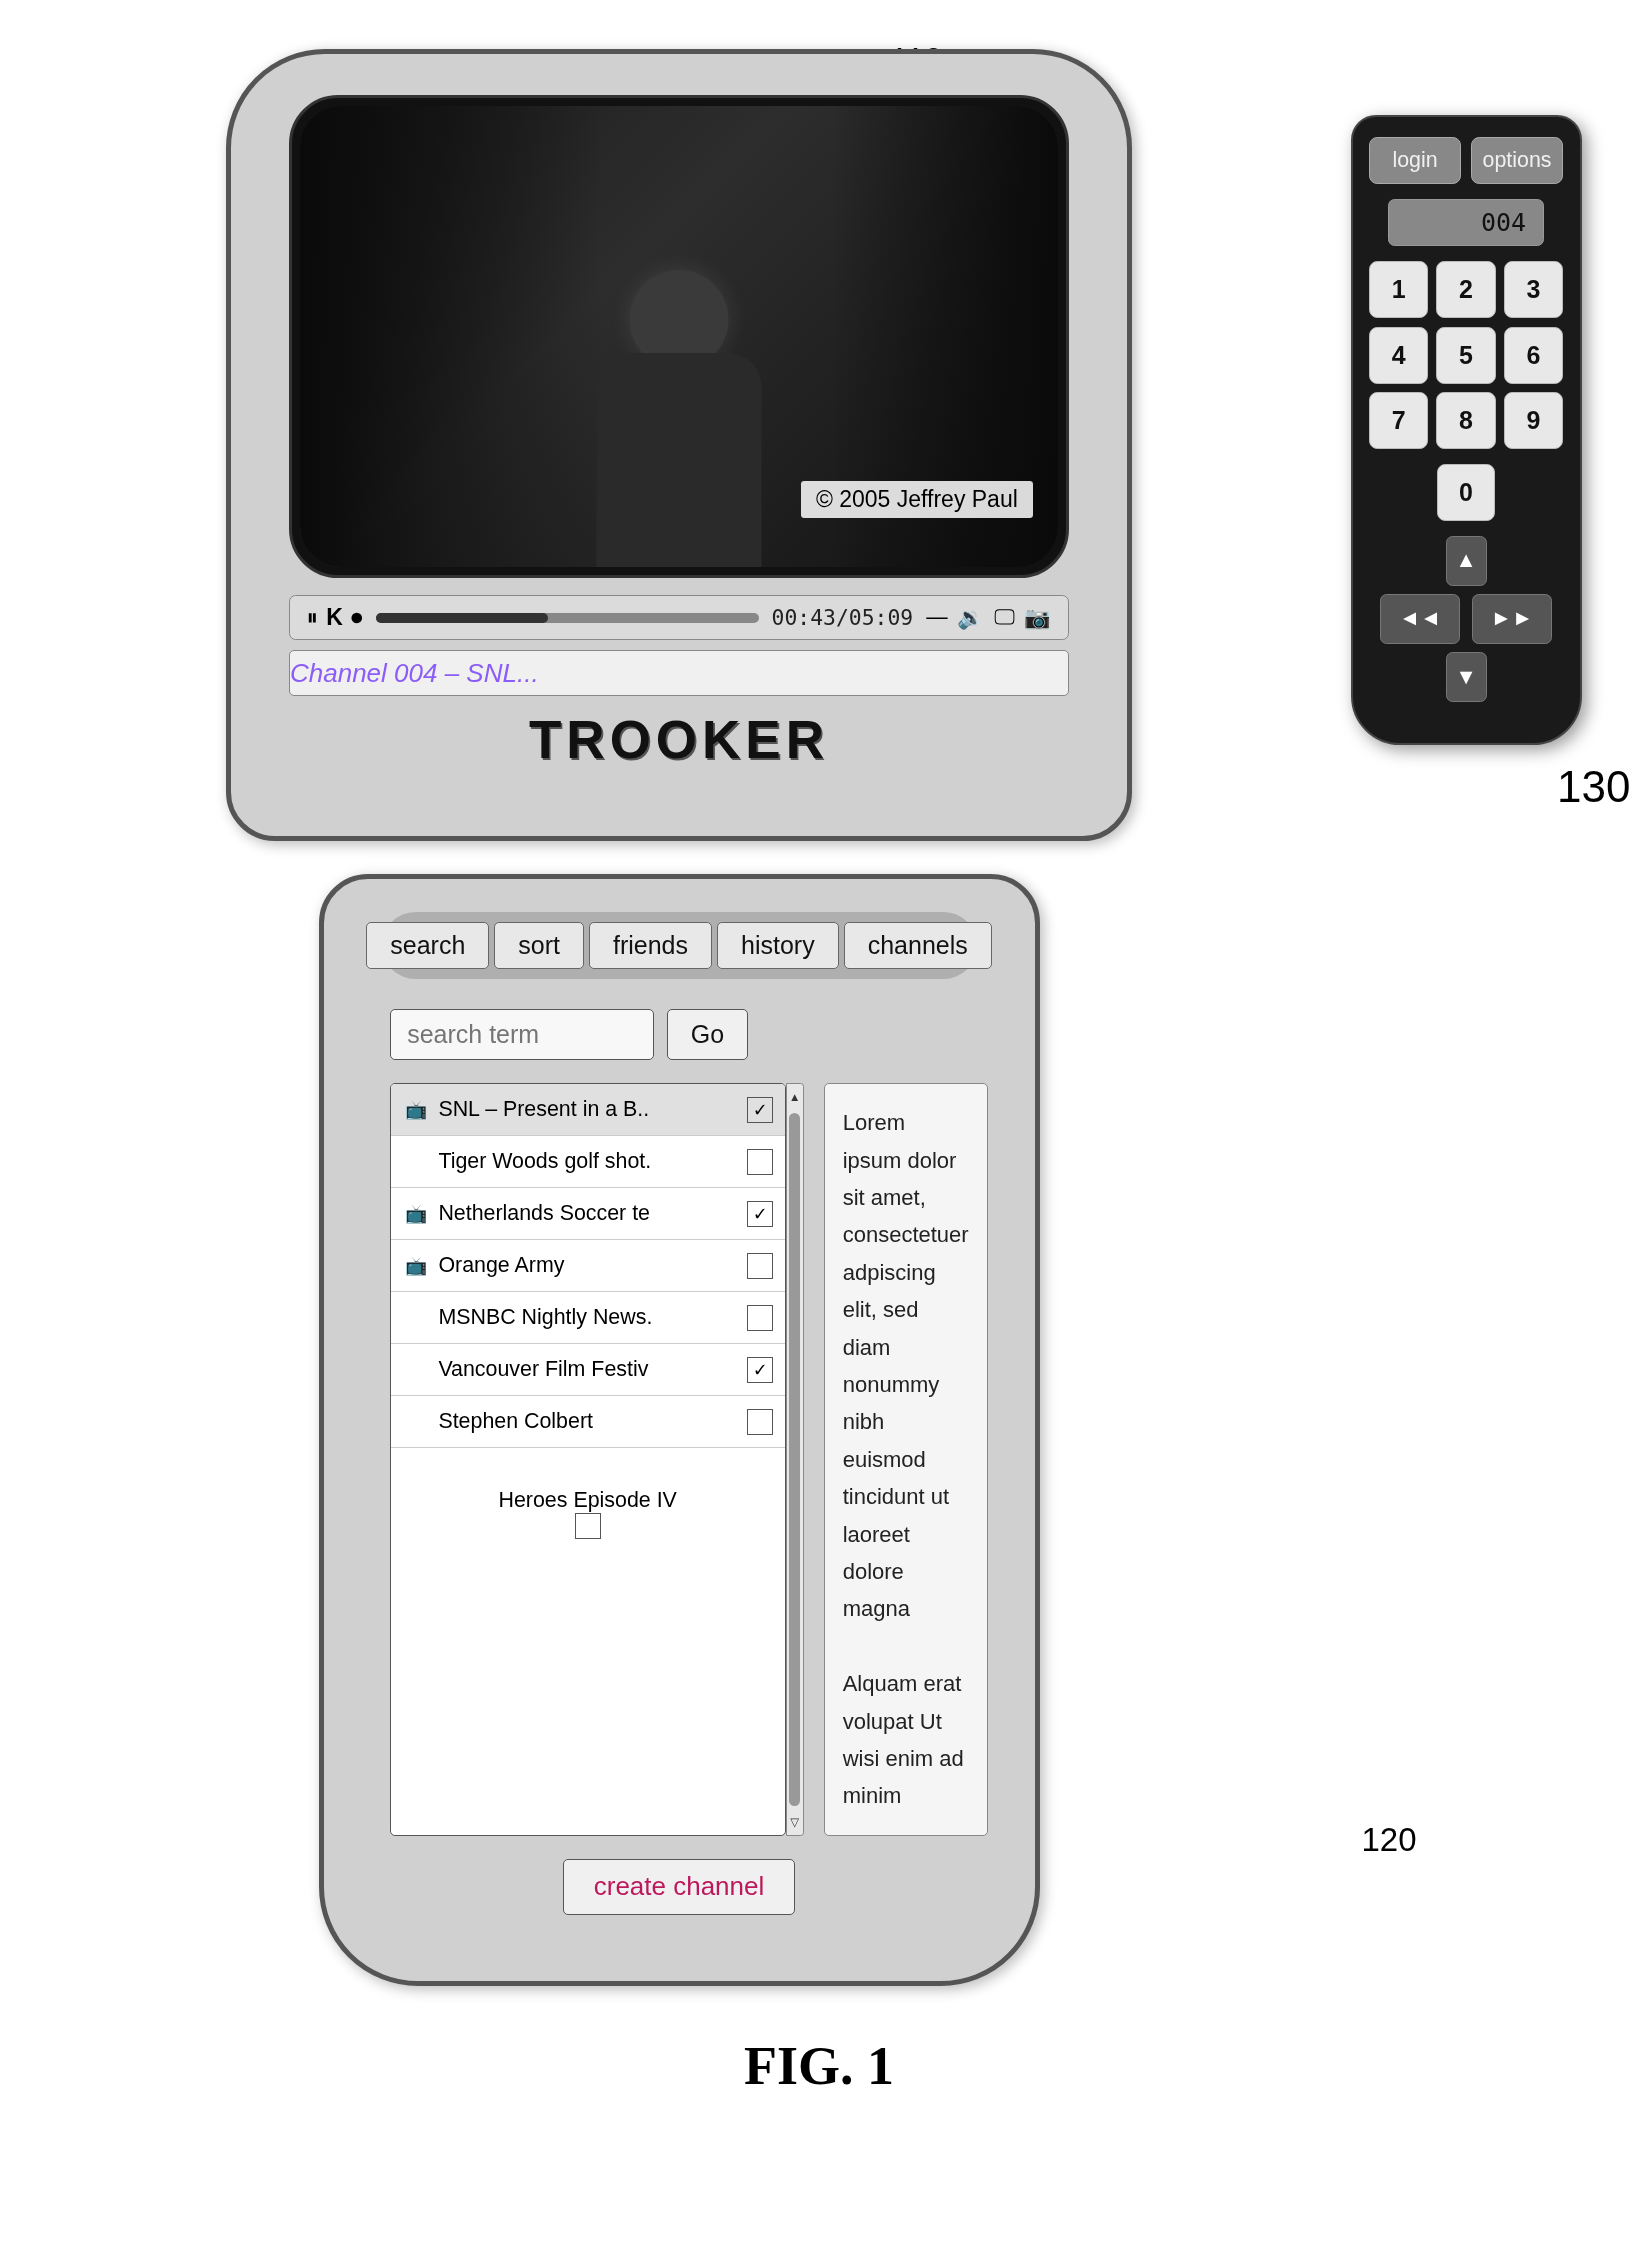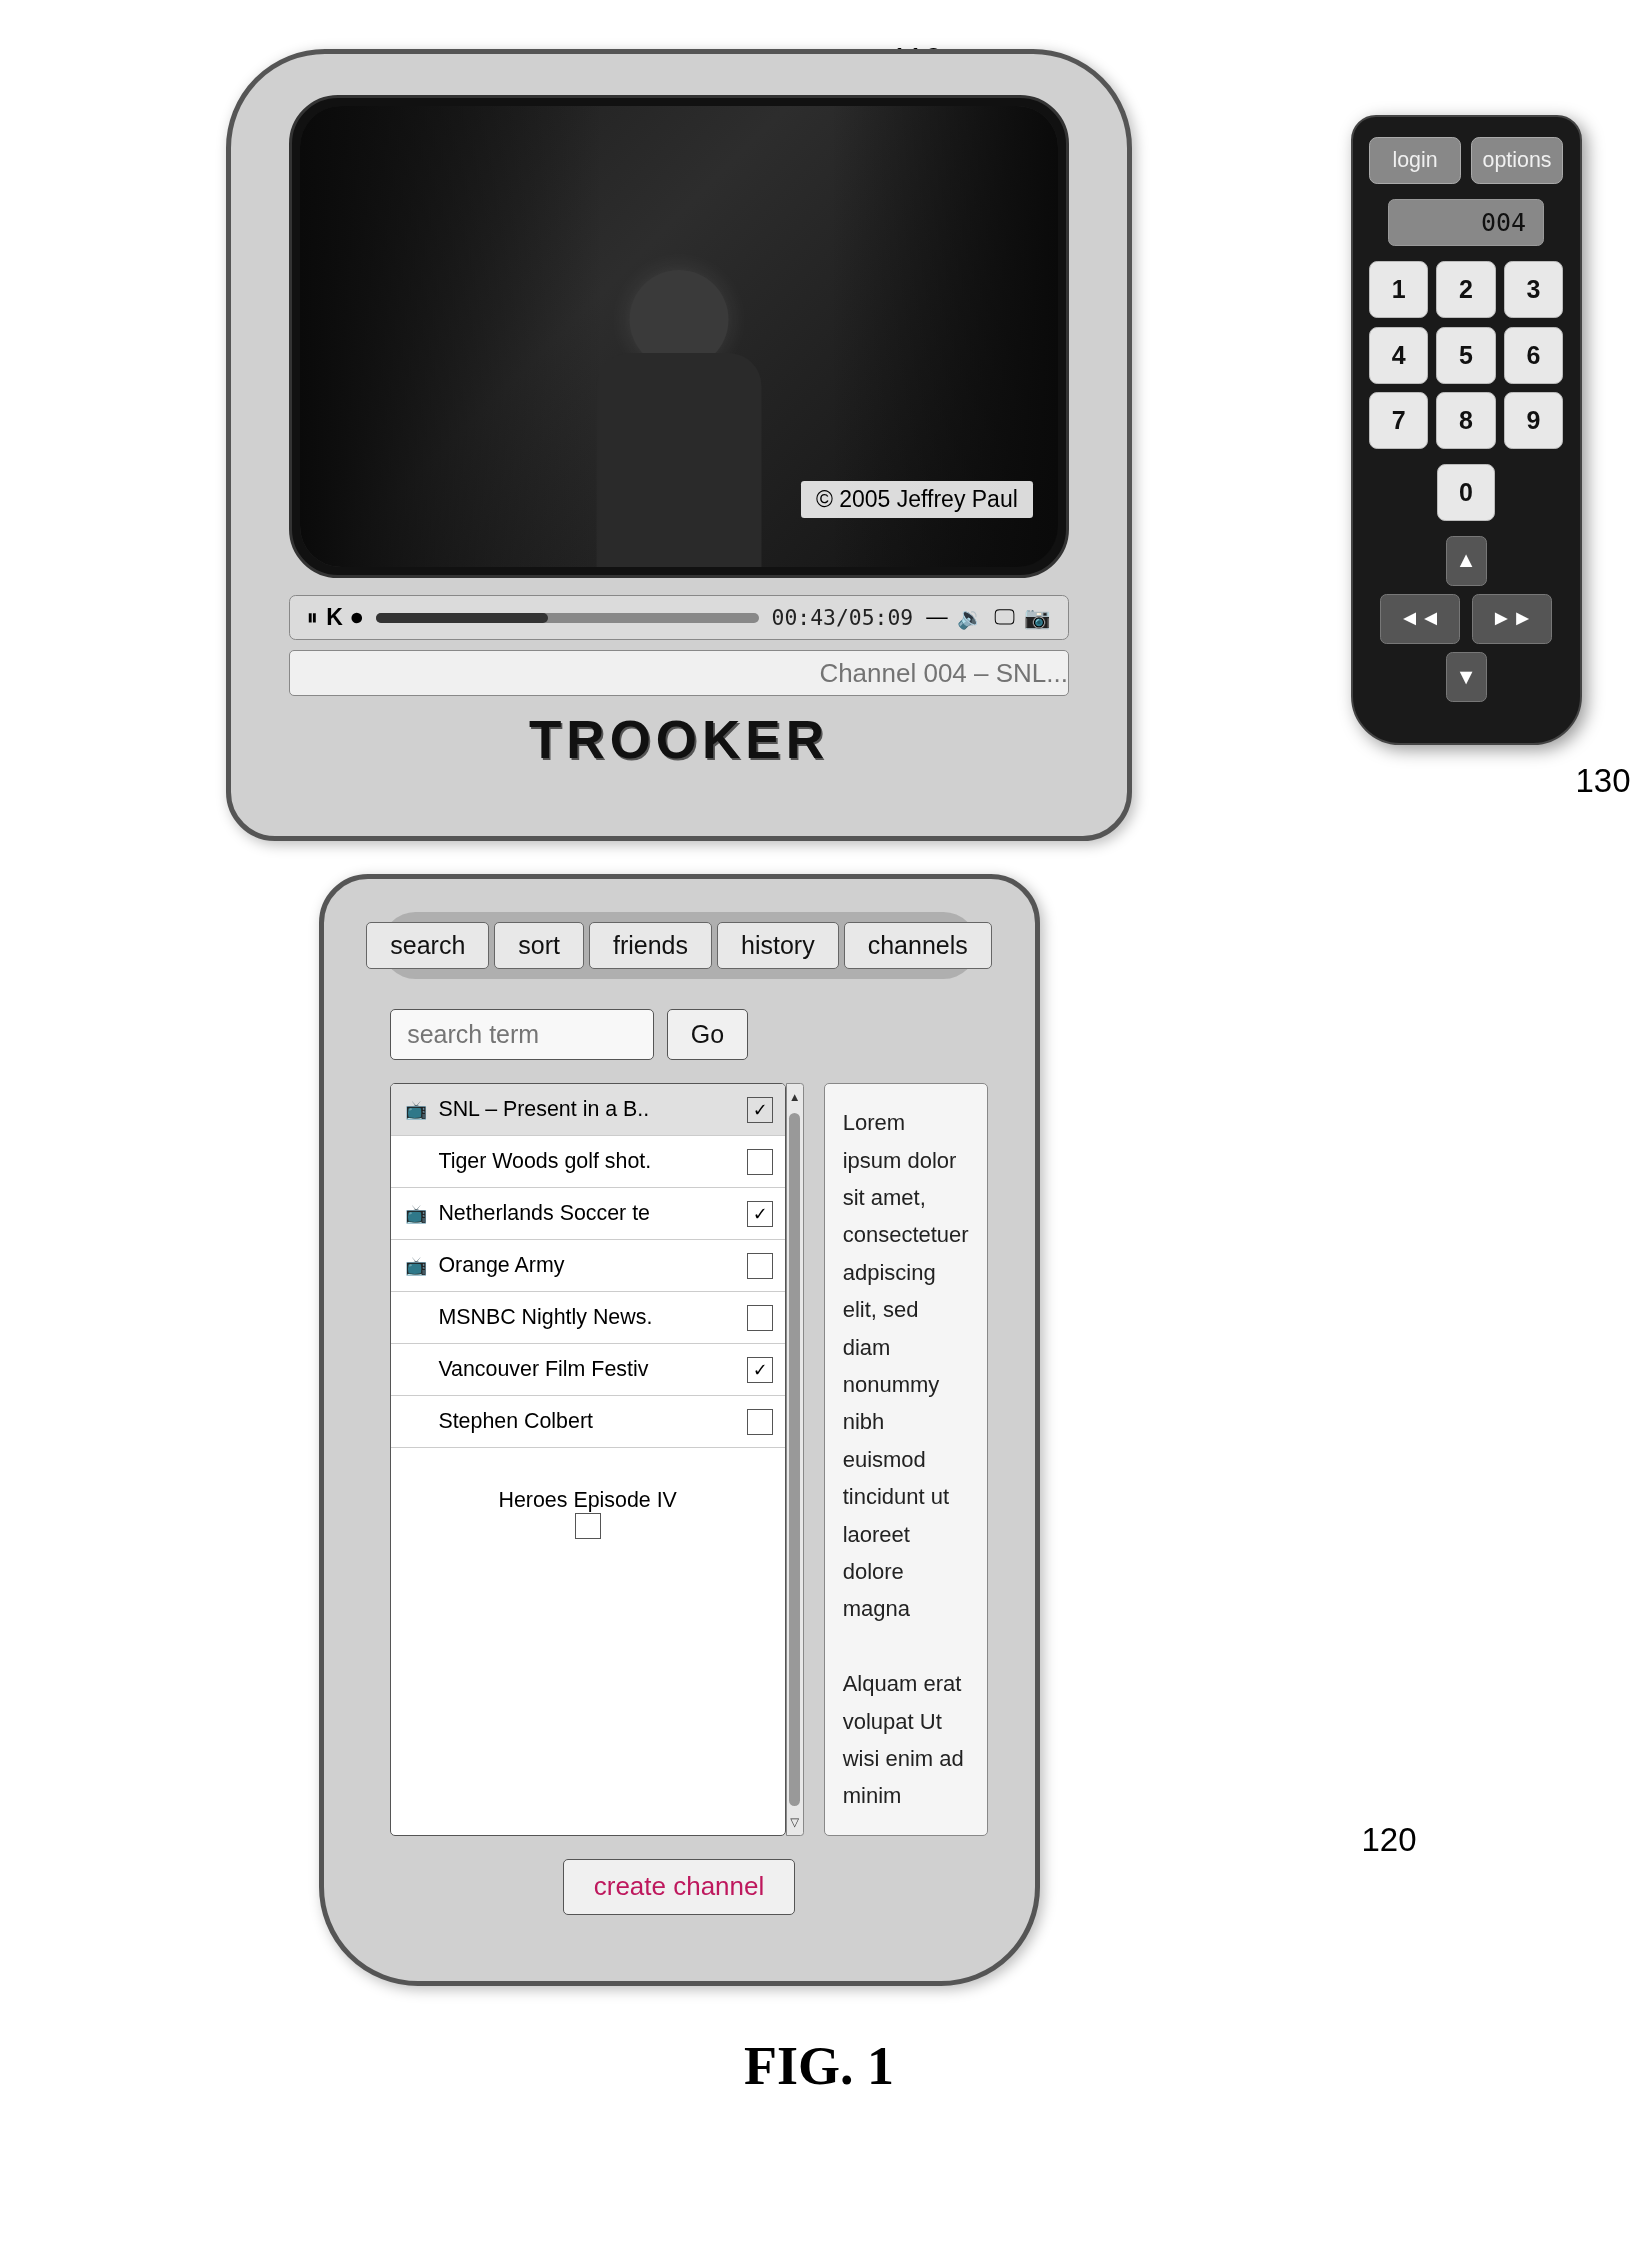--- a/index.html
+++ b/index.html
@@ -187,25 +187,26 @@
       align-items: center;
       gap: 10px;
       font-size: 21.4px;
     }
 
     
     .channel-bar {
       background: #f0f0f0;
       border: 1.6px solid #888;
       border-radius: 5px;
-      text-align: right;
+      text-align: left;
       padding: 6.6px 0;
       font-size: 26px;
-      color: #737373;
+      color: #8b5cf6;
       margin-bottom: 13px;
+      font-style: italic;
     }
 
     
     .trooker-title {
       text-align: center;
       font-size: 53px;
       font-weight: 900;
       font-family: Impact, Arial Black, sans-serif;
       letter-spacing: 5px;
       color: #111;
@@ -726,21 +727,21 @@
           <div class="remote-nav-btn" style="width: 41px; white-space: pre-line;">▲</div>
           <div style="display:flex;gap:11.5px;">
             <div class="remote-nav-btn" style="white-space: pre-line;">◄◄</div>
             <div class="remote-nav-btn" style="white-space: pre-line;">►►</div>
           </div>
           <div class="remote-nav-btn" style="width: 41px; white-space: pre-line;">▼</div>
         </div>
 
       </div>
 
-      <div style="font-size: 33px; margin-top: 16.5px; margin-right: -49px; align-self: flex-end; white-space: pre-line;">130</div>
+      <div style="font-size: 44px; margin-top: 16.5px; margin-right: -49px; align-self: flex-end; white-space: pre-line;">130</div>
 
     </div>
 
   </div>
 
   <div style="position:relative;width:100%;max-width:1525px;">
     <div style="position: absolute; right: 165px; top: -165px; font-size: 33px; white-space: pre-line;">120</div>
   </div>
 
   <div class="fig-label" style="white-space: pre-line;">FIG. 1</div>

